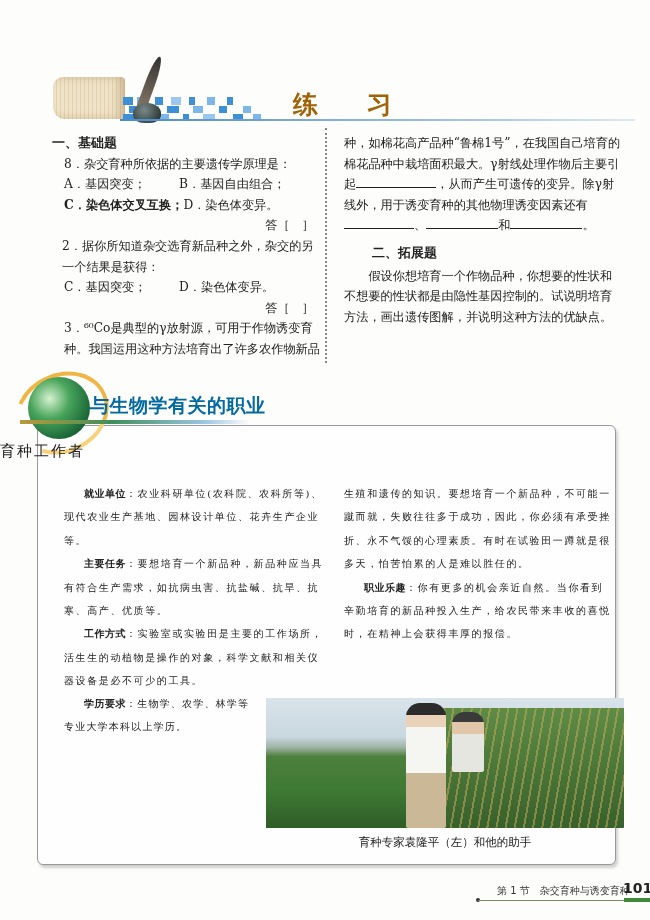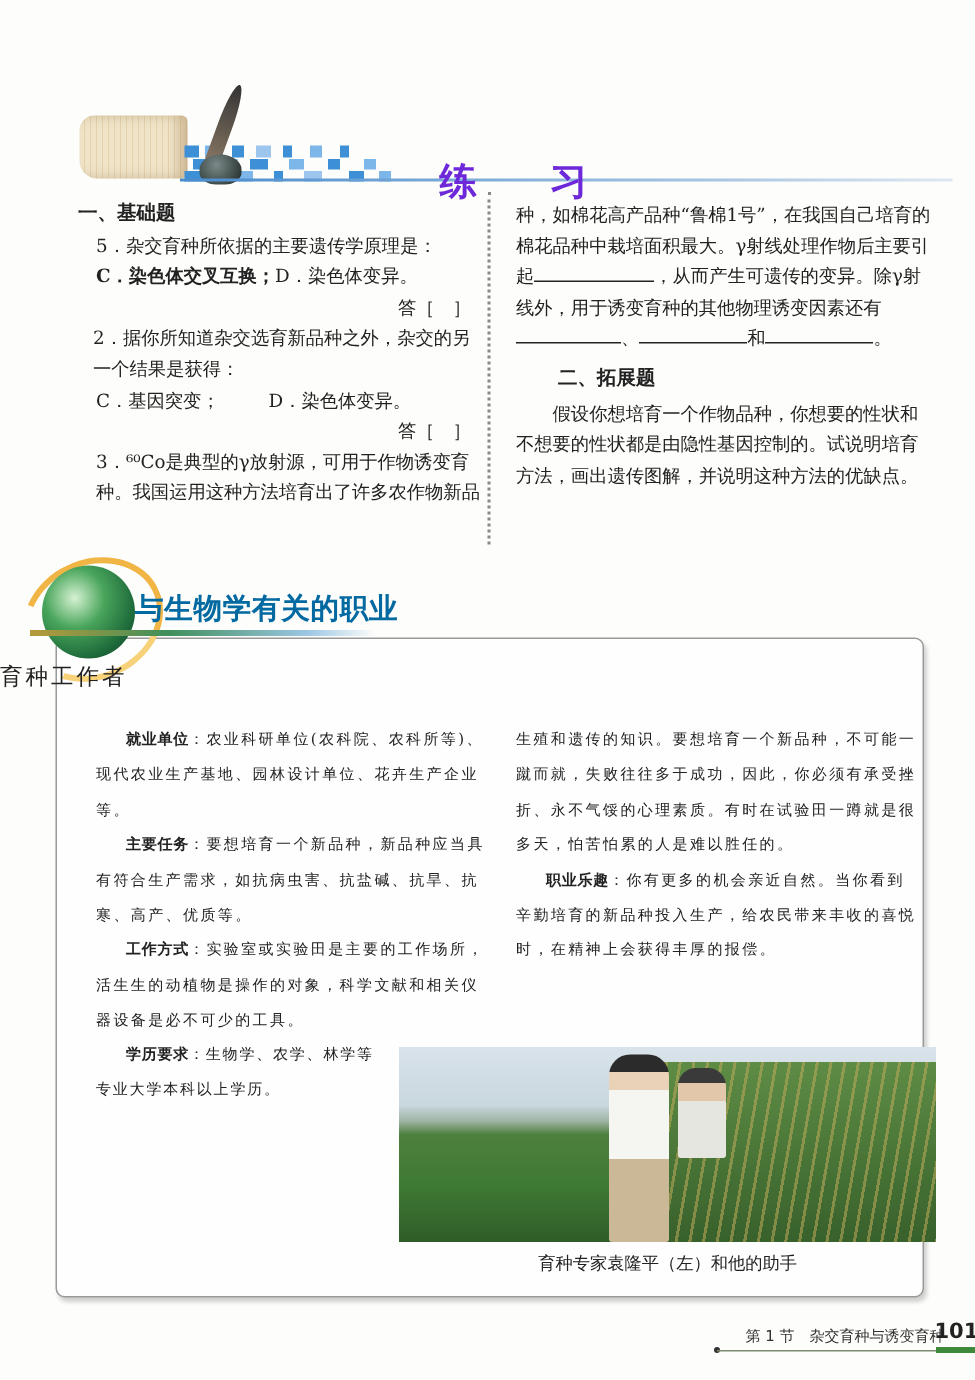--- a/index.html
+++ b/index.html
@@ -15,21 +15,21 @@
   .quill { position:absolute; left:100px; top:0; width:10px; height:58px; background:linear-gradient(#333,#8a7a66);
      transform:rotate(20deg); border-radius:50% 50% 3px 3px; }
   .inkpot { position:absolute; left:88px; top:48px; width:28px; height:20px; background:radial-gradient(circle at 40% 35%,#7a8a88,#1c2524);
      border-radius:50% 50% 40% 40%; }
   .blue-blocks { position:absolute; left:78px; top:42px; width:140px; height:24px;
      background:
        linear-gradient(90deg,#3d8fd6 0 10px,transparent 10px 14px,#7db6e8 14px 26px,transparent 26px 32px,#3d8fd6 32px 40px,transparent 40px 48px,#9cc6ee 48px 58px,transparent 58px 66px,#3d8fd6 66px 72px,transparent 72px 84px,#7db6e8 84px 92px,transparent 92px 104px,#3d8fd6 104px 110px,transparent 110px) top/100% 8px no-repeat,
        linear-gradient(90deg,transparent 0 6px,#3d8fd6 6px 20px,transparent 20px 28px,#9cc6ee 28px 36px,transparent 36px 44px,#3d8fd6 44px 56px,transparent 56px 70px,#7db6e8 70px 80px,transparent 80px 96px,#3d8fd6 96px 104px,transparent 104px 120px,#7db6e8 120px 128px,transparent 128px) 0 9px/100% 7px no-repeat,
        linear-gradient(90deg,#3d8fd6 0 24px,transparent 24px 34px,#7db6e8 34px 46px,transparent 46px 60px,#3d8fd6 60px 66px,transparent 66px 80px,#9cc6ee 80px 92px,transparent 92px 110px,#3d8fd6 110px 120px,transparent 120px 130px,#7db6e8 130px 138px,transparent 138px) 0 17px/100% 7px no-repeat; }
   .banner-line { left:120px; top:119px; width:515px; height:2px; background:linear-gradient(90deg,#4a8ccd,#a9c6e2 70%,#dfe8f1); }
-  .practice-title { left:293px; top:104px; font-size:25px; font-weight:bold; color:#6d28d9; letter-spacing:20px; }
+  .practice-title { left:293px; top:88px; font-size:25px; font-weight:bold; color:#a16207; letter-spacing:20px; }
 
   .col { font-size:12.2px; line-height:20.6px; }
   .col p { margin:0; }
   .h2 { font-family:"DejaVu Sans","Liberation Sans",sans-serif; font-weight:bold; font-size:13px; }
   .indent { text-indent:2em; }
   .opt-row { display:flex; }
   .opt-row span:first-child { width:115px; }
   .ans { text-align:right; padding-right:6px; }
   .blank { display:inline-block; border-bottom:1px solid #222; height:12px; vertical-align:baseline; }
   .col-divider { left:325px; top:128px; width:0; height:235px; border-left:2px dotted #888; }
@@ -76,21 +76,25 @@
   <div class="scroll-paper"></div>
   <div class="blue-blocks"></div>
   <div class="quill"></div>
   <div class="inkpot"></div>
 </div>
 <div class="abs banner-line"></div>
 <div class="abs practice-title">练 习</div>
 
 <div class="abs col" style="left:64px; top:133px; width:256px;">
   <p class="h2" style="margin-left:-12px;">一、基础题</p>
-  <p class="indent" style="text-indent:0;">5．杂交育种所依据的主要遗传学原理是：</p>
+  <p class="indent" style="text-indent:0;">8．杂交育种所依据的主要遗传学原理是：</p>
+  <div class="opt-row">
+    <span>A．基因突变；</span>
+    <span>B．基因自由组合；</span>
+  </div>
   <div class="opt-row">
     <span style="width:auto;font-weight:bold;">C．染色体交叉互换；</span>
     <span>D．染色体变异。</span>
   </div>
   <p class="ans">答［　］</p>
   <p class="indent" style="text-indent:0; margin-left:-2px;">2．据你所知道杂交选育新品种之外，杂交的另一个结果是获得：</p>
   <div class="opt-row">
     <span>C．基因突变；</span>
     <span>D．染色体变异。</span>
   </div>

